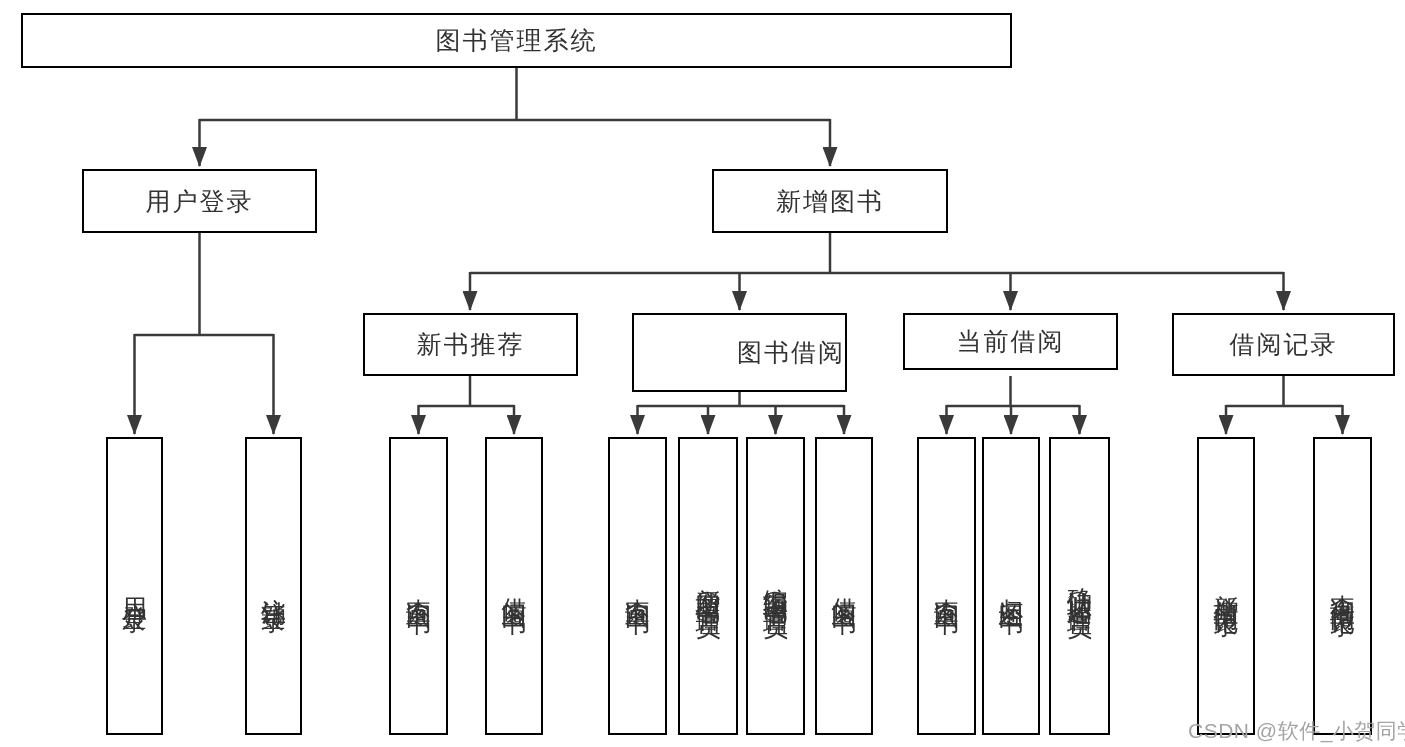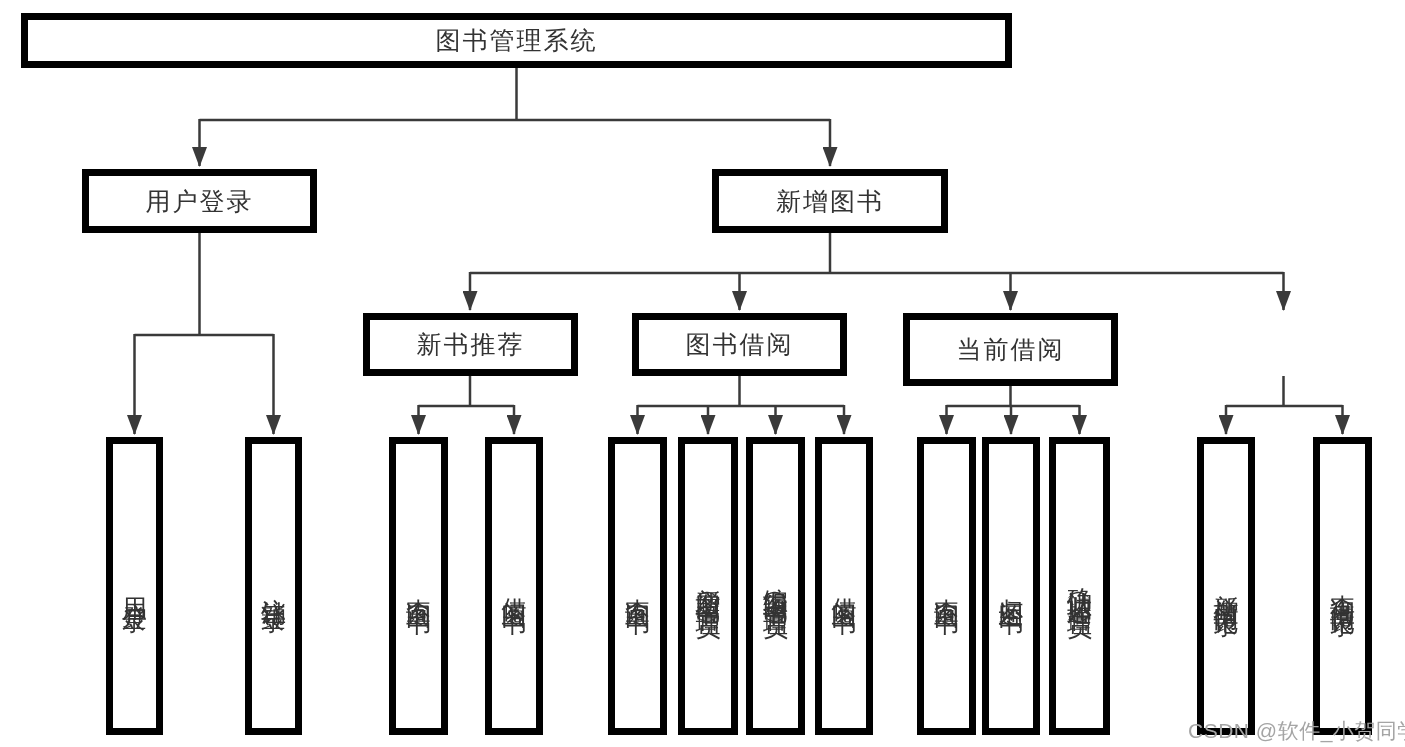--- a/index.html
+++ b/index.html
@@ -22,21 +22,21 @@
     z-index: 1;
   }
   .wire {
     stroke: #3a3a3a;
     stroke-width: 2.5;
     fill: none;
   }
   .node {
     position: absolute;
     box-sizing: border-box;
-    border: 7px solid #000000;
+    border: 2px solid #000000;
     background: #ffffff;
     display: flex;
     align-items: center;
     justify-content: center;
     color: #333333;
     z-index: 2;
   }
   .node.h .lbl {
     font-size: 25px;
     letter-spacing: 2px;
@@ -119,25 +119,28 @@
   <div class="node h" style="left:82px;top:169px;width:235px;height:64px;">
     <span class="lbl">用户登录</span>
   </div>
   <div class="node h" style="left:712px;top:169px;width:236px;height:64px;">
     <span class="lbl">新增图书</span>
   </div>
 
   <div class="node h" style="left:363px;top:313px;width:215px;height:63px;font-family:Liberation Mono, monospace;">
     <span class="lbl">新书推荐</span>
   </div>
-  <div class="node h" style="left:632px;top:313px;width:215px;height:63px;">
+  <div class="node h" style="left:632px;top:313px;width:215px;height:79px;justify-content:flex-end;">
     <span class="lbl">图书借阅</span>
   </div>
-  <div class="node h" style="left:903px;top:313px;width:215px;height:73px;">
+  <div class="node h" style="left:903px;top:313px;width:215px;height:57px;">
     <span class="lbl">当前借阅</span>
+  </div>
+  <div class="node h" style="left:1172px;top:313px;width:223px;height:63px;">
+    <span class="lbl">借阅记录</span>
   </div>
 
   <div class="node v" style="left:106px;top:437px;width:57px;height:298px;">
     <span class="lbl">用户登录</span>
   </div>
   <div class="node v" style="left:245px;top:437px;width:57px;height:298px;">
     <span class="lbl">注销登录</span>
   </div>
 
   <div class="node v" style="left:389px;top:437px;width:59px;height:298px;">

